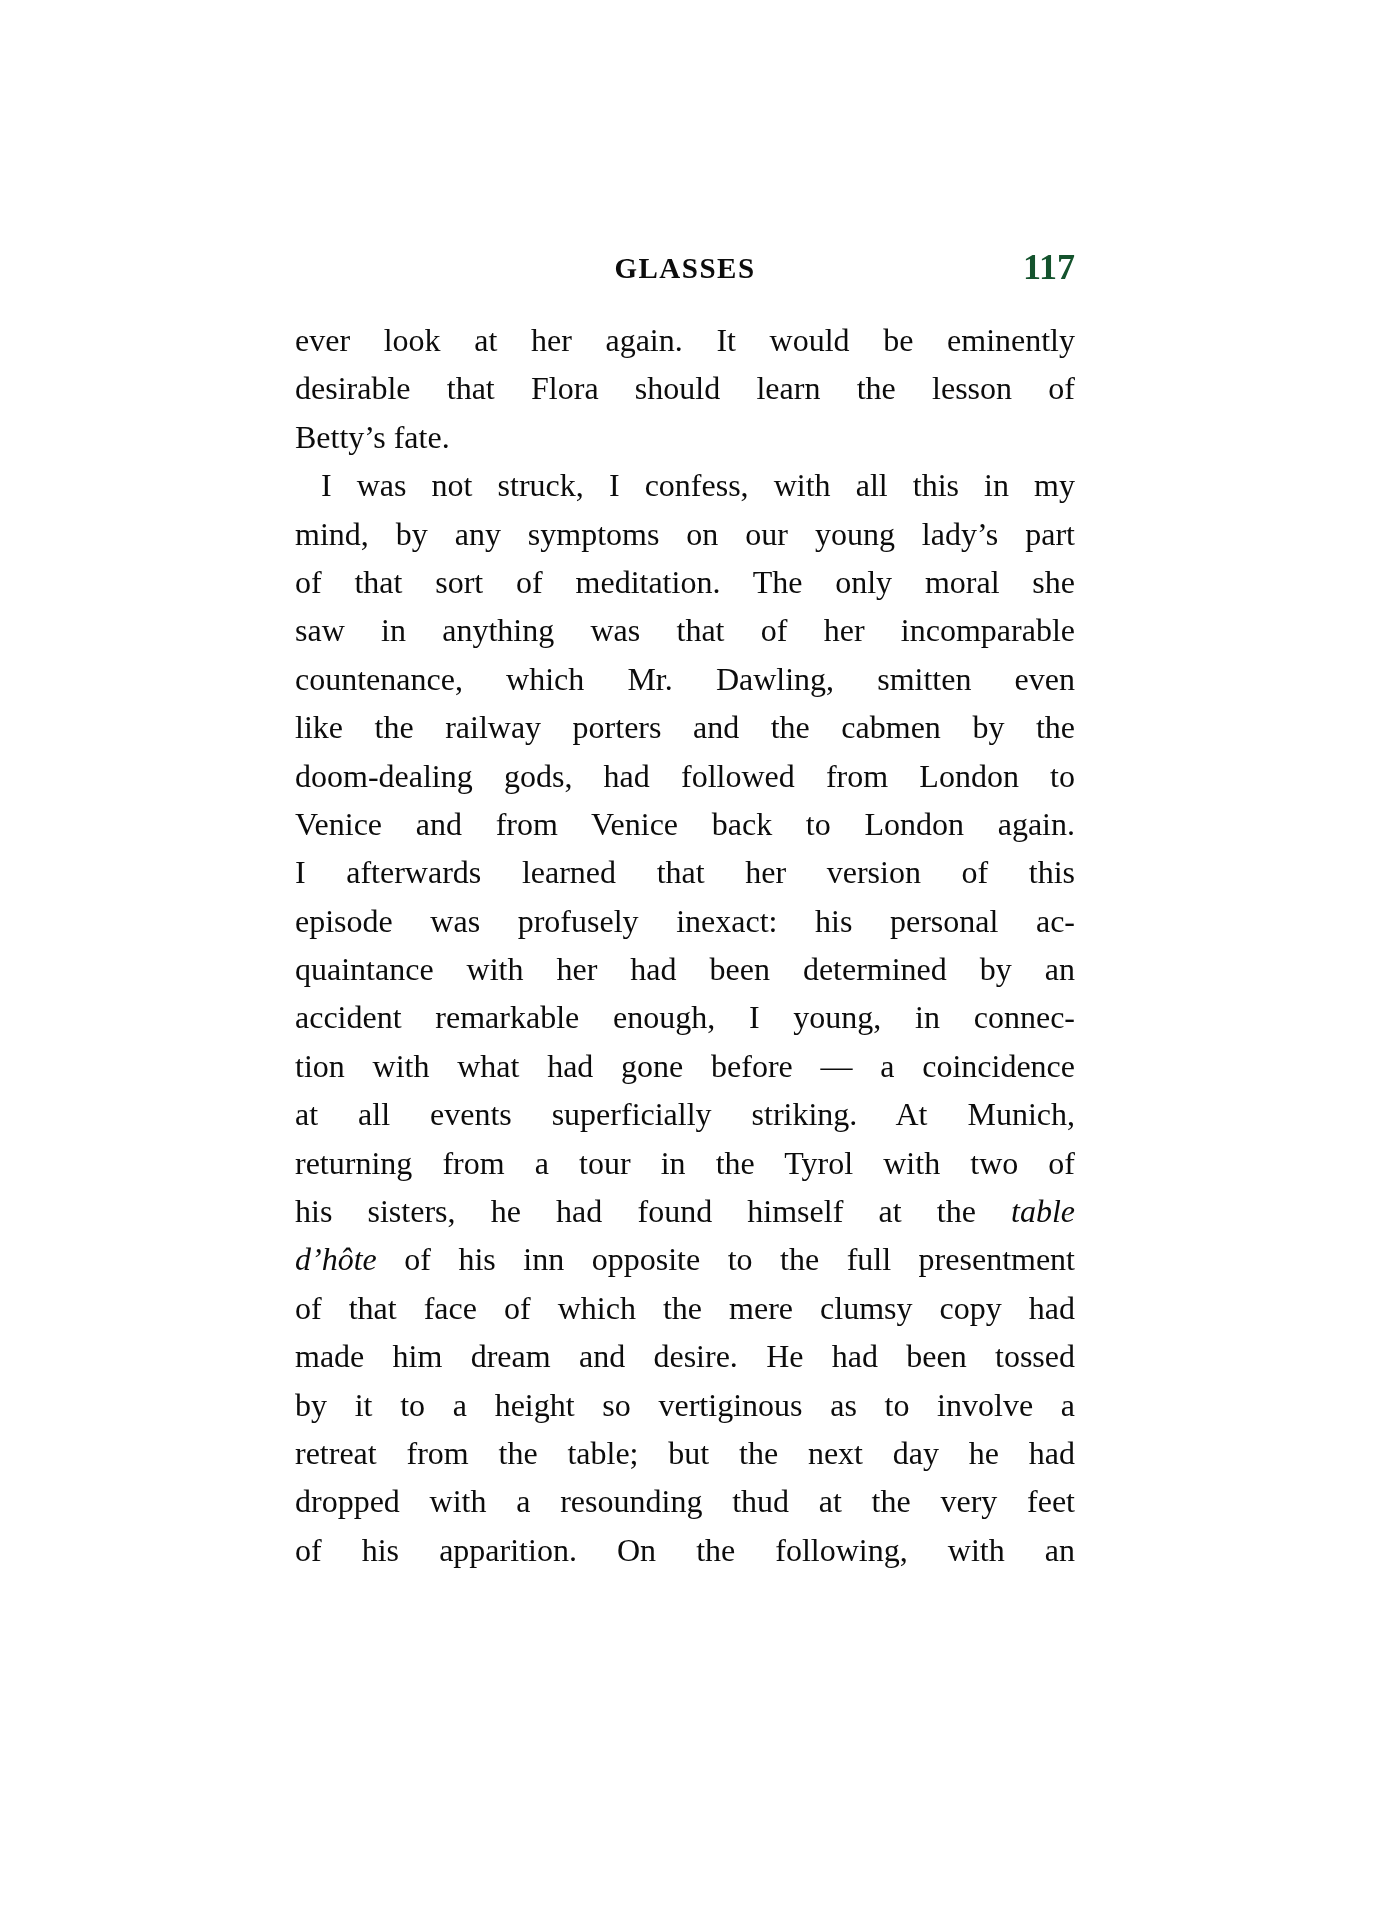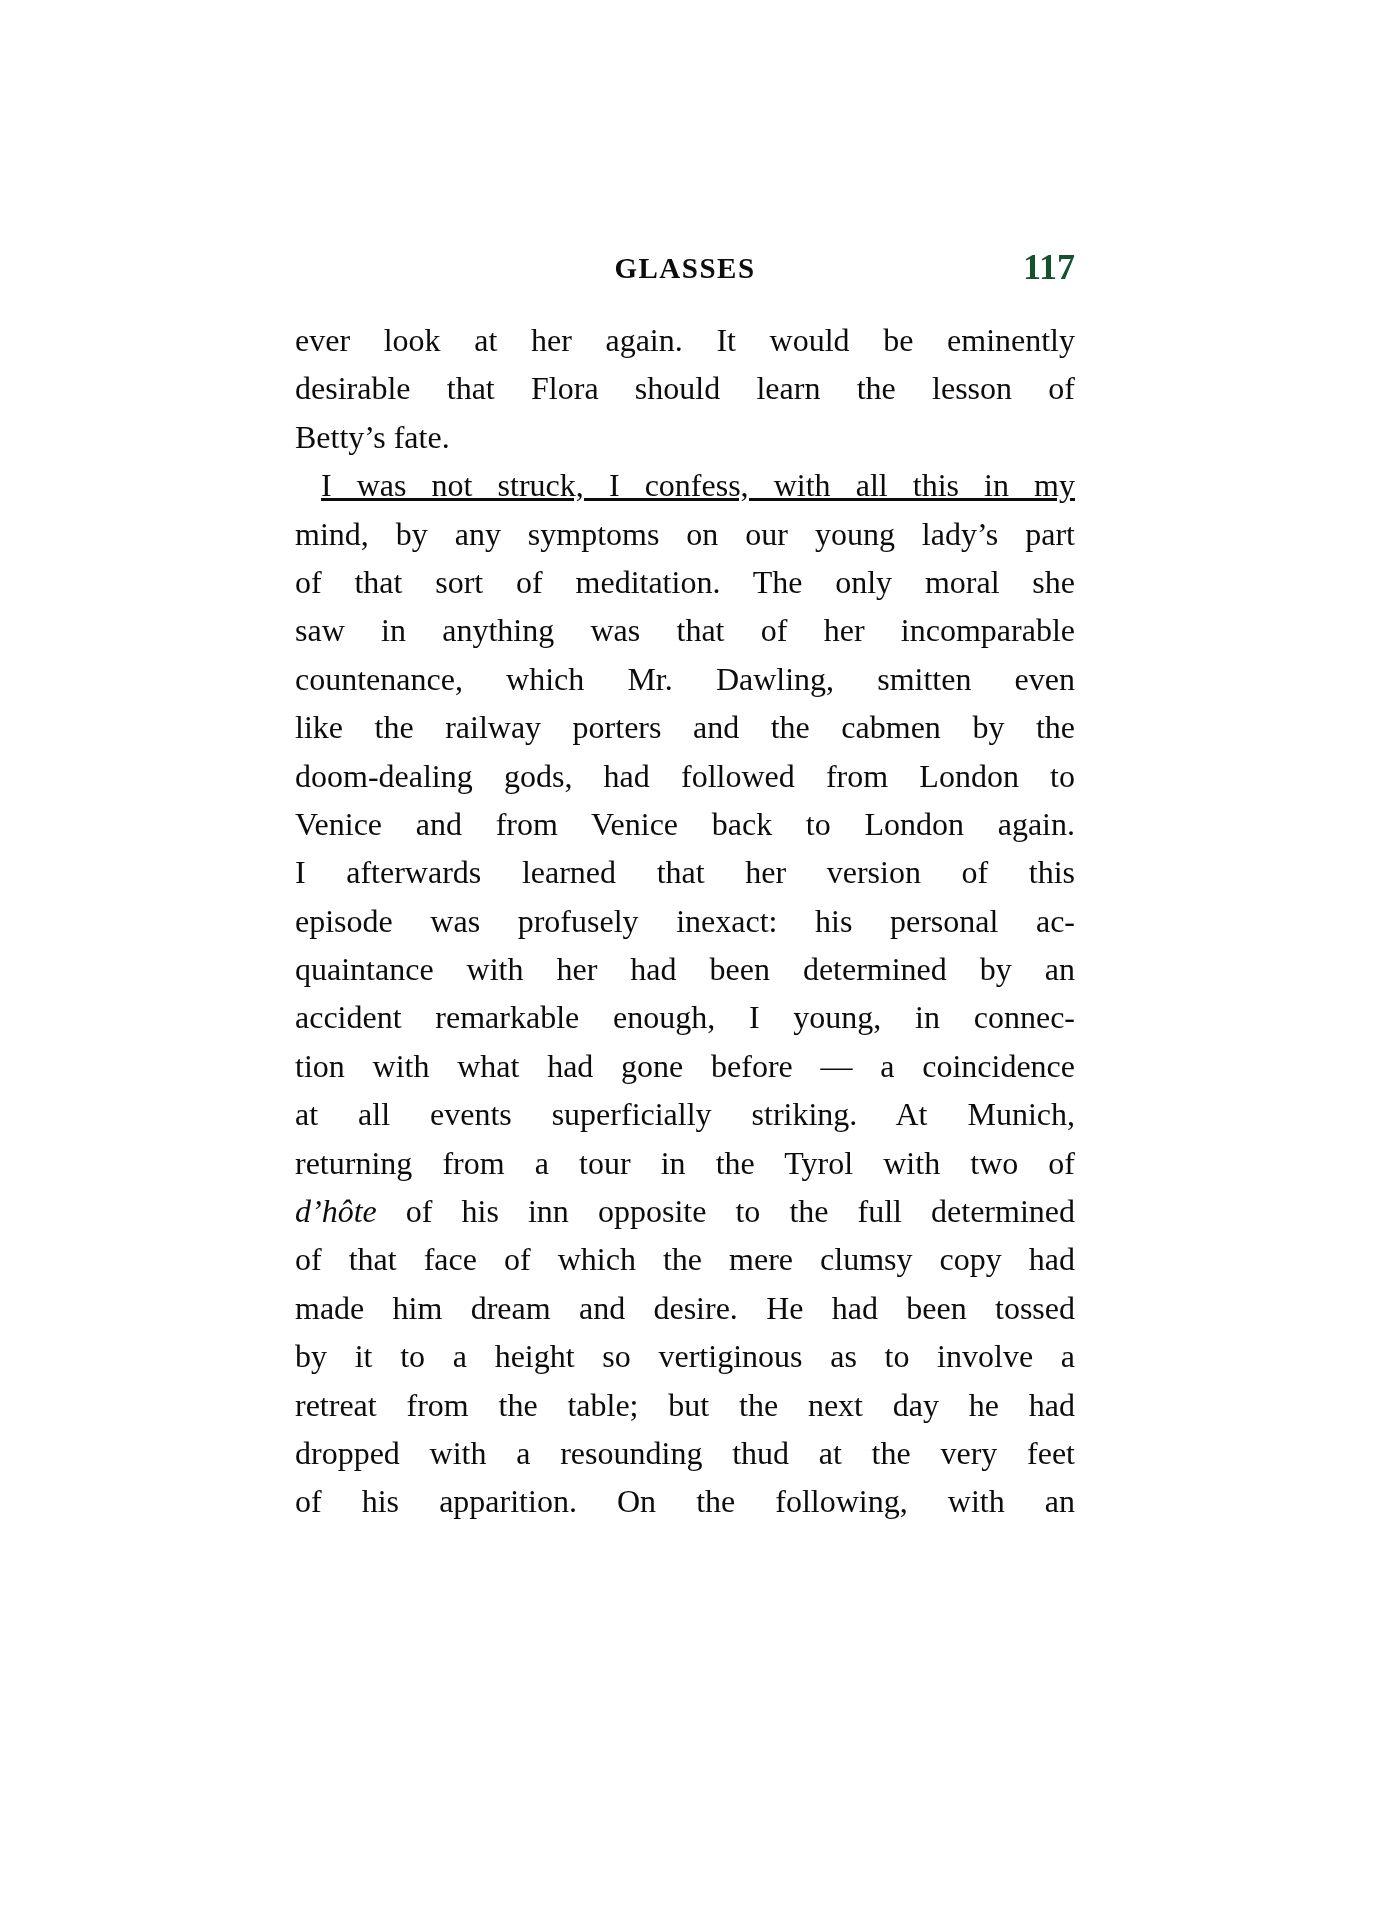--- a/index.html
+++ b/index.html
@@ -59,21 +59,20 @@
     height: 48.4px;
     text-align: justify;
     text-align-last: justify;
     white-space: normal;
   }
   .line.para-end {
     text-align-last: left;
   }
   .line.indent {
     text-indent: 26px;
-    text-decoration: underline;
   }
   .italic {
     font-style: italic;
   }
 </style>
 </head>
 <body style="background: rgb(255, 255, 255);">
 
 <div class="page">
   <div class="text-column" style="color: rgb(12, 12, 12);">
@@ -93,21 +92,22 @@
         <div class="line"><span>like the railway porters and the cabmen by the</span></div>
         <div class="line"><span>doom-dealing gods, had followed from London to</span></div>
         <div class="line"><span>Venice and from Venice back to London again.</span></div>
         <div class="line"><span>I afterwards learned that her version of this</span></div>
         <div class="line"><span>episode was profusely inexact: his personal ac-</span></div>
         <div class="line"><span>quaintance with her had been determined by an</span></div>
         <div class="line"><span>accident remarkable enough, I young, in connec-</span></div>
         <div class="line"><span>tion with what had gone before — a coincidence</span></div>
         <div class="line"><span>at all events superficially striking.  At Munich,</span></div>
         <div class="line"><span>returning from a tour in the Tyrol with two of</span></div>
-        <div class="line"><span class="italic">d’hôte</span><span> of his inn opposite to the full determined</span></div>
+        <div class="line"><span>his sisters, he had found himself at the </span><span class="italic">table</span></div>
+        <div class="line"><span class="italic">d’hôte</span><span> of his inn opposite to the full presentment</span></div>
         <div class="line"><span>of that face of which the mere clumsy copy had</span></div>
         <div class="line"><span>made him dream and desire.  He had been tossed</span></div>
         <div class="line"><span>by it to a height so vertiginous as to involve a</span></div>
         <div class="line"><span>retreat from the table; but the next day he had</span></div>
         <div class="line"><span>dropped with a resounding thud at the very feet</span></div>
         <div class="line"><span>of his apparition.  On the following, with an</span></div>
       </div>
   </div>
 </div>
 

